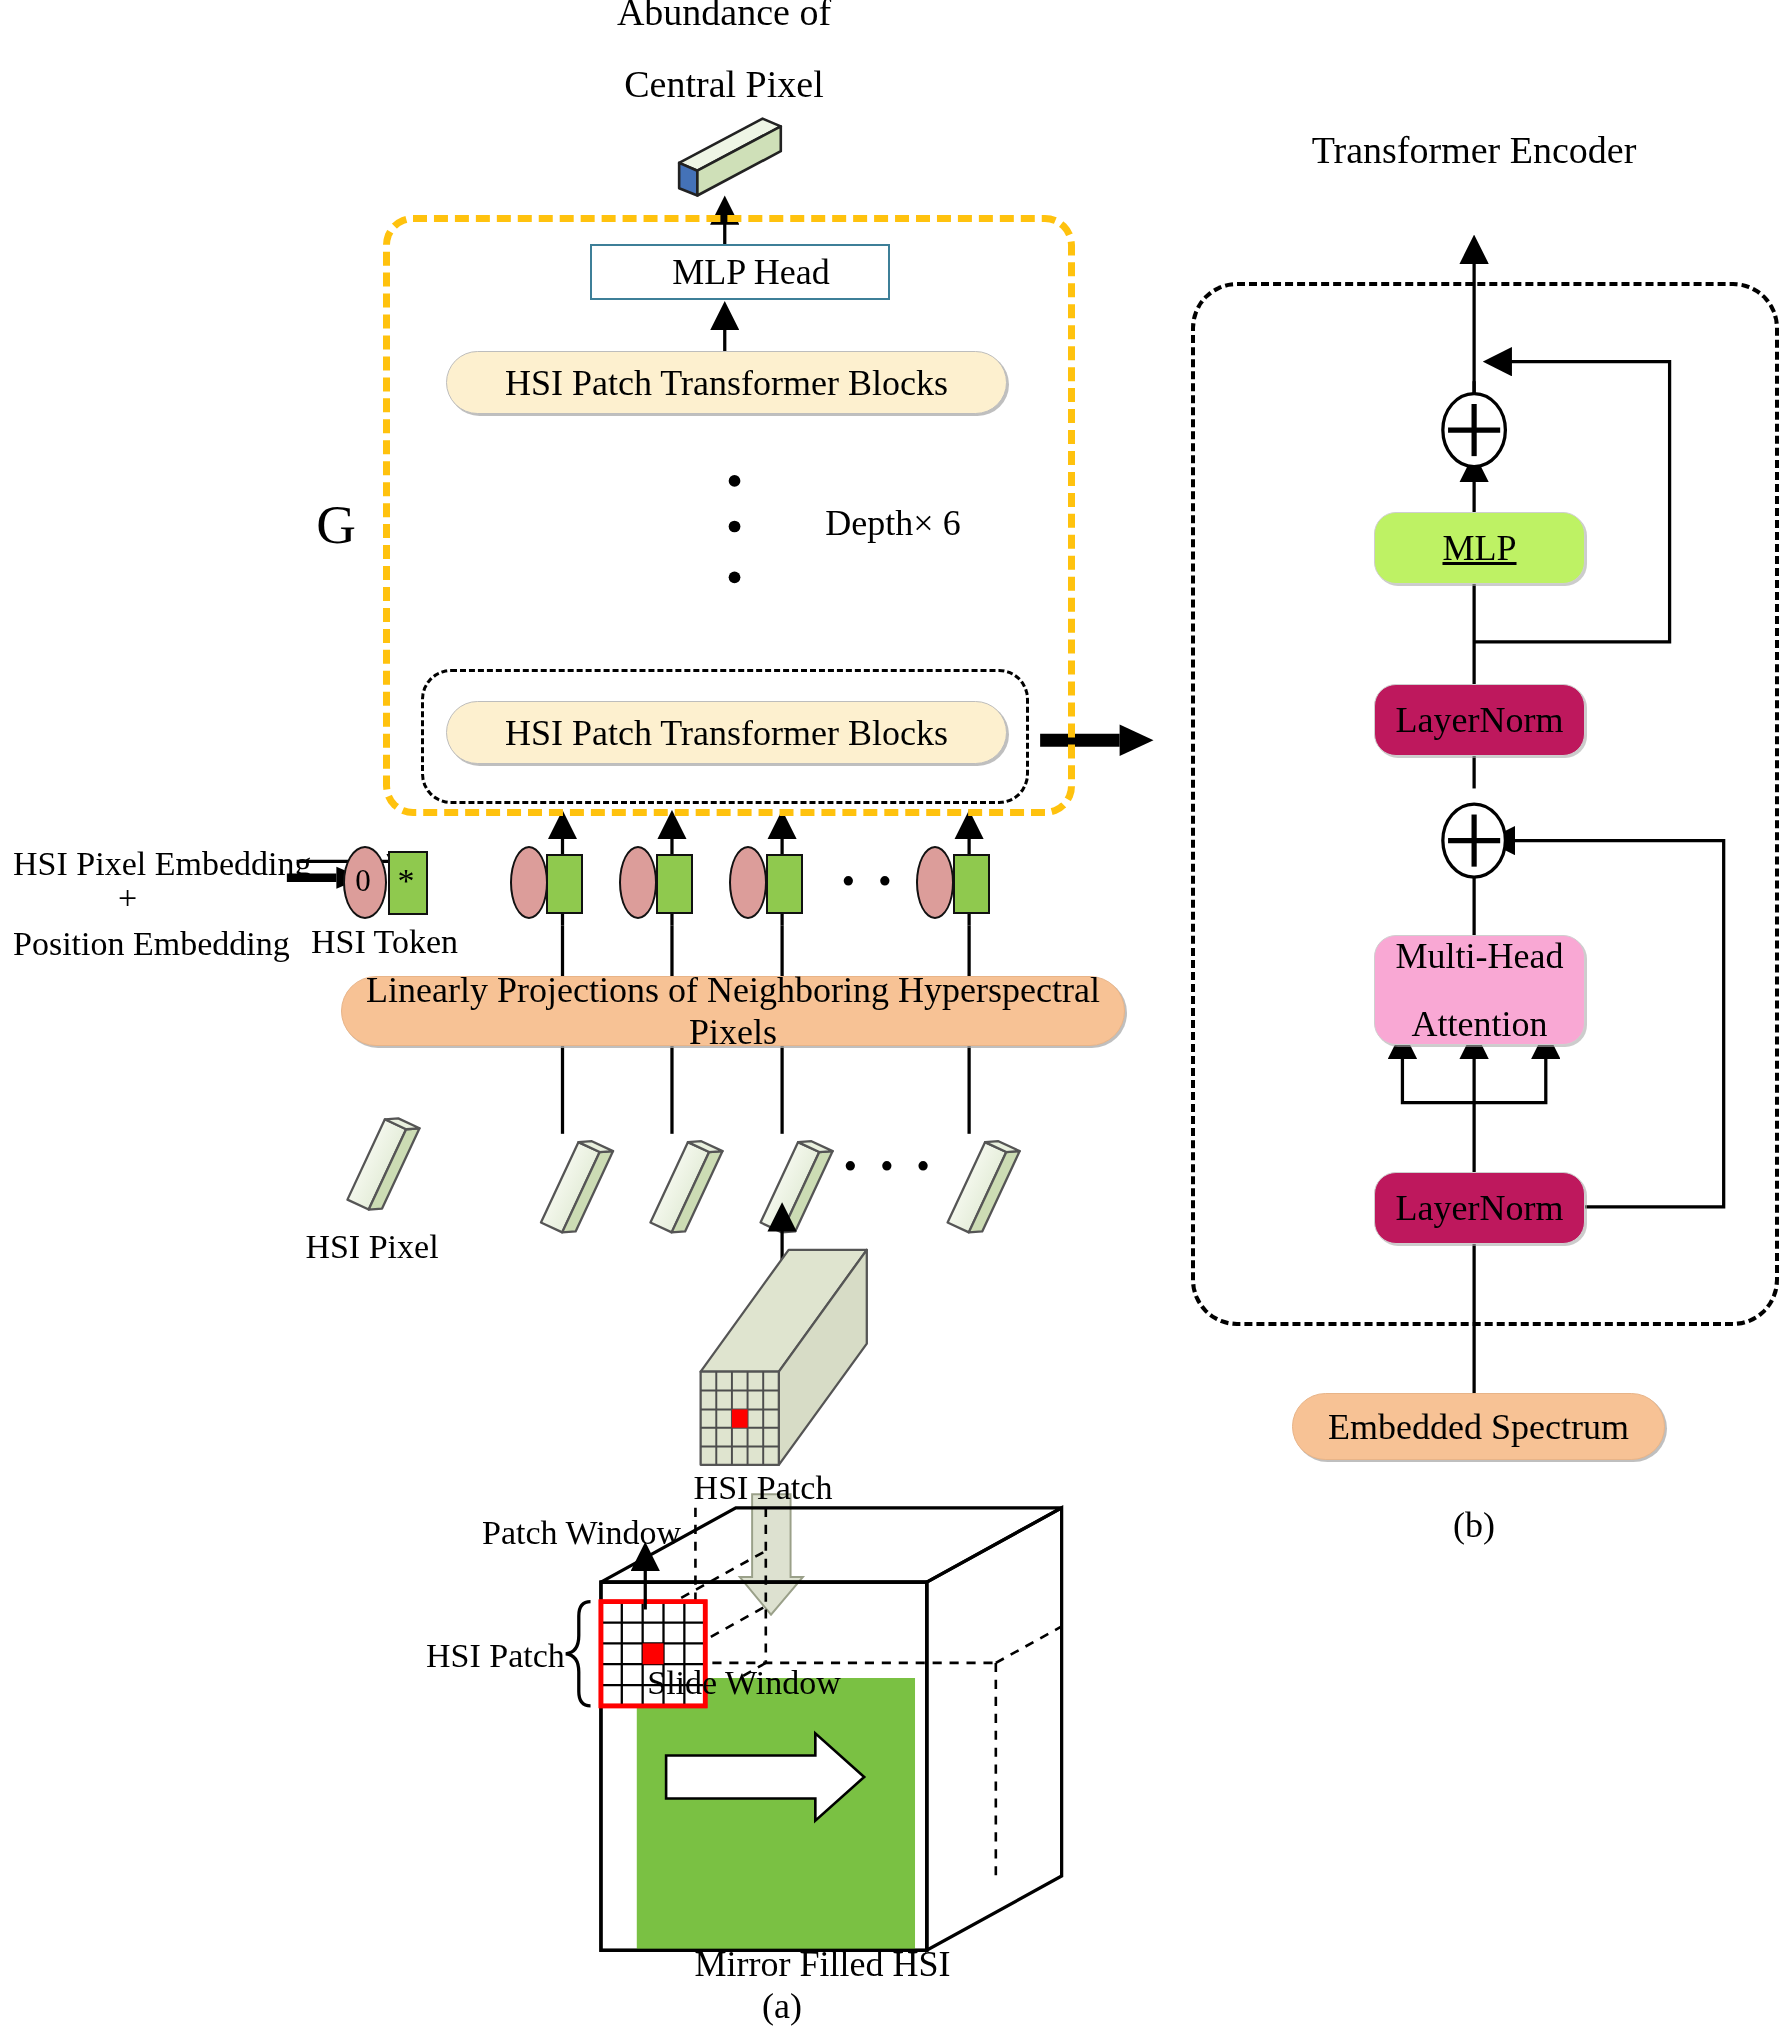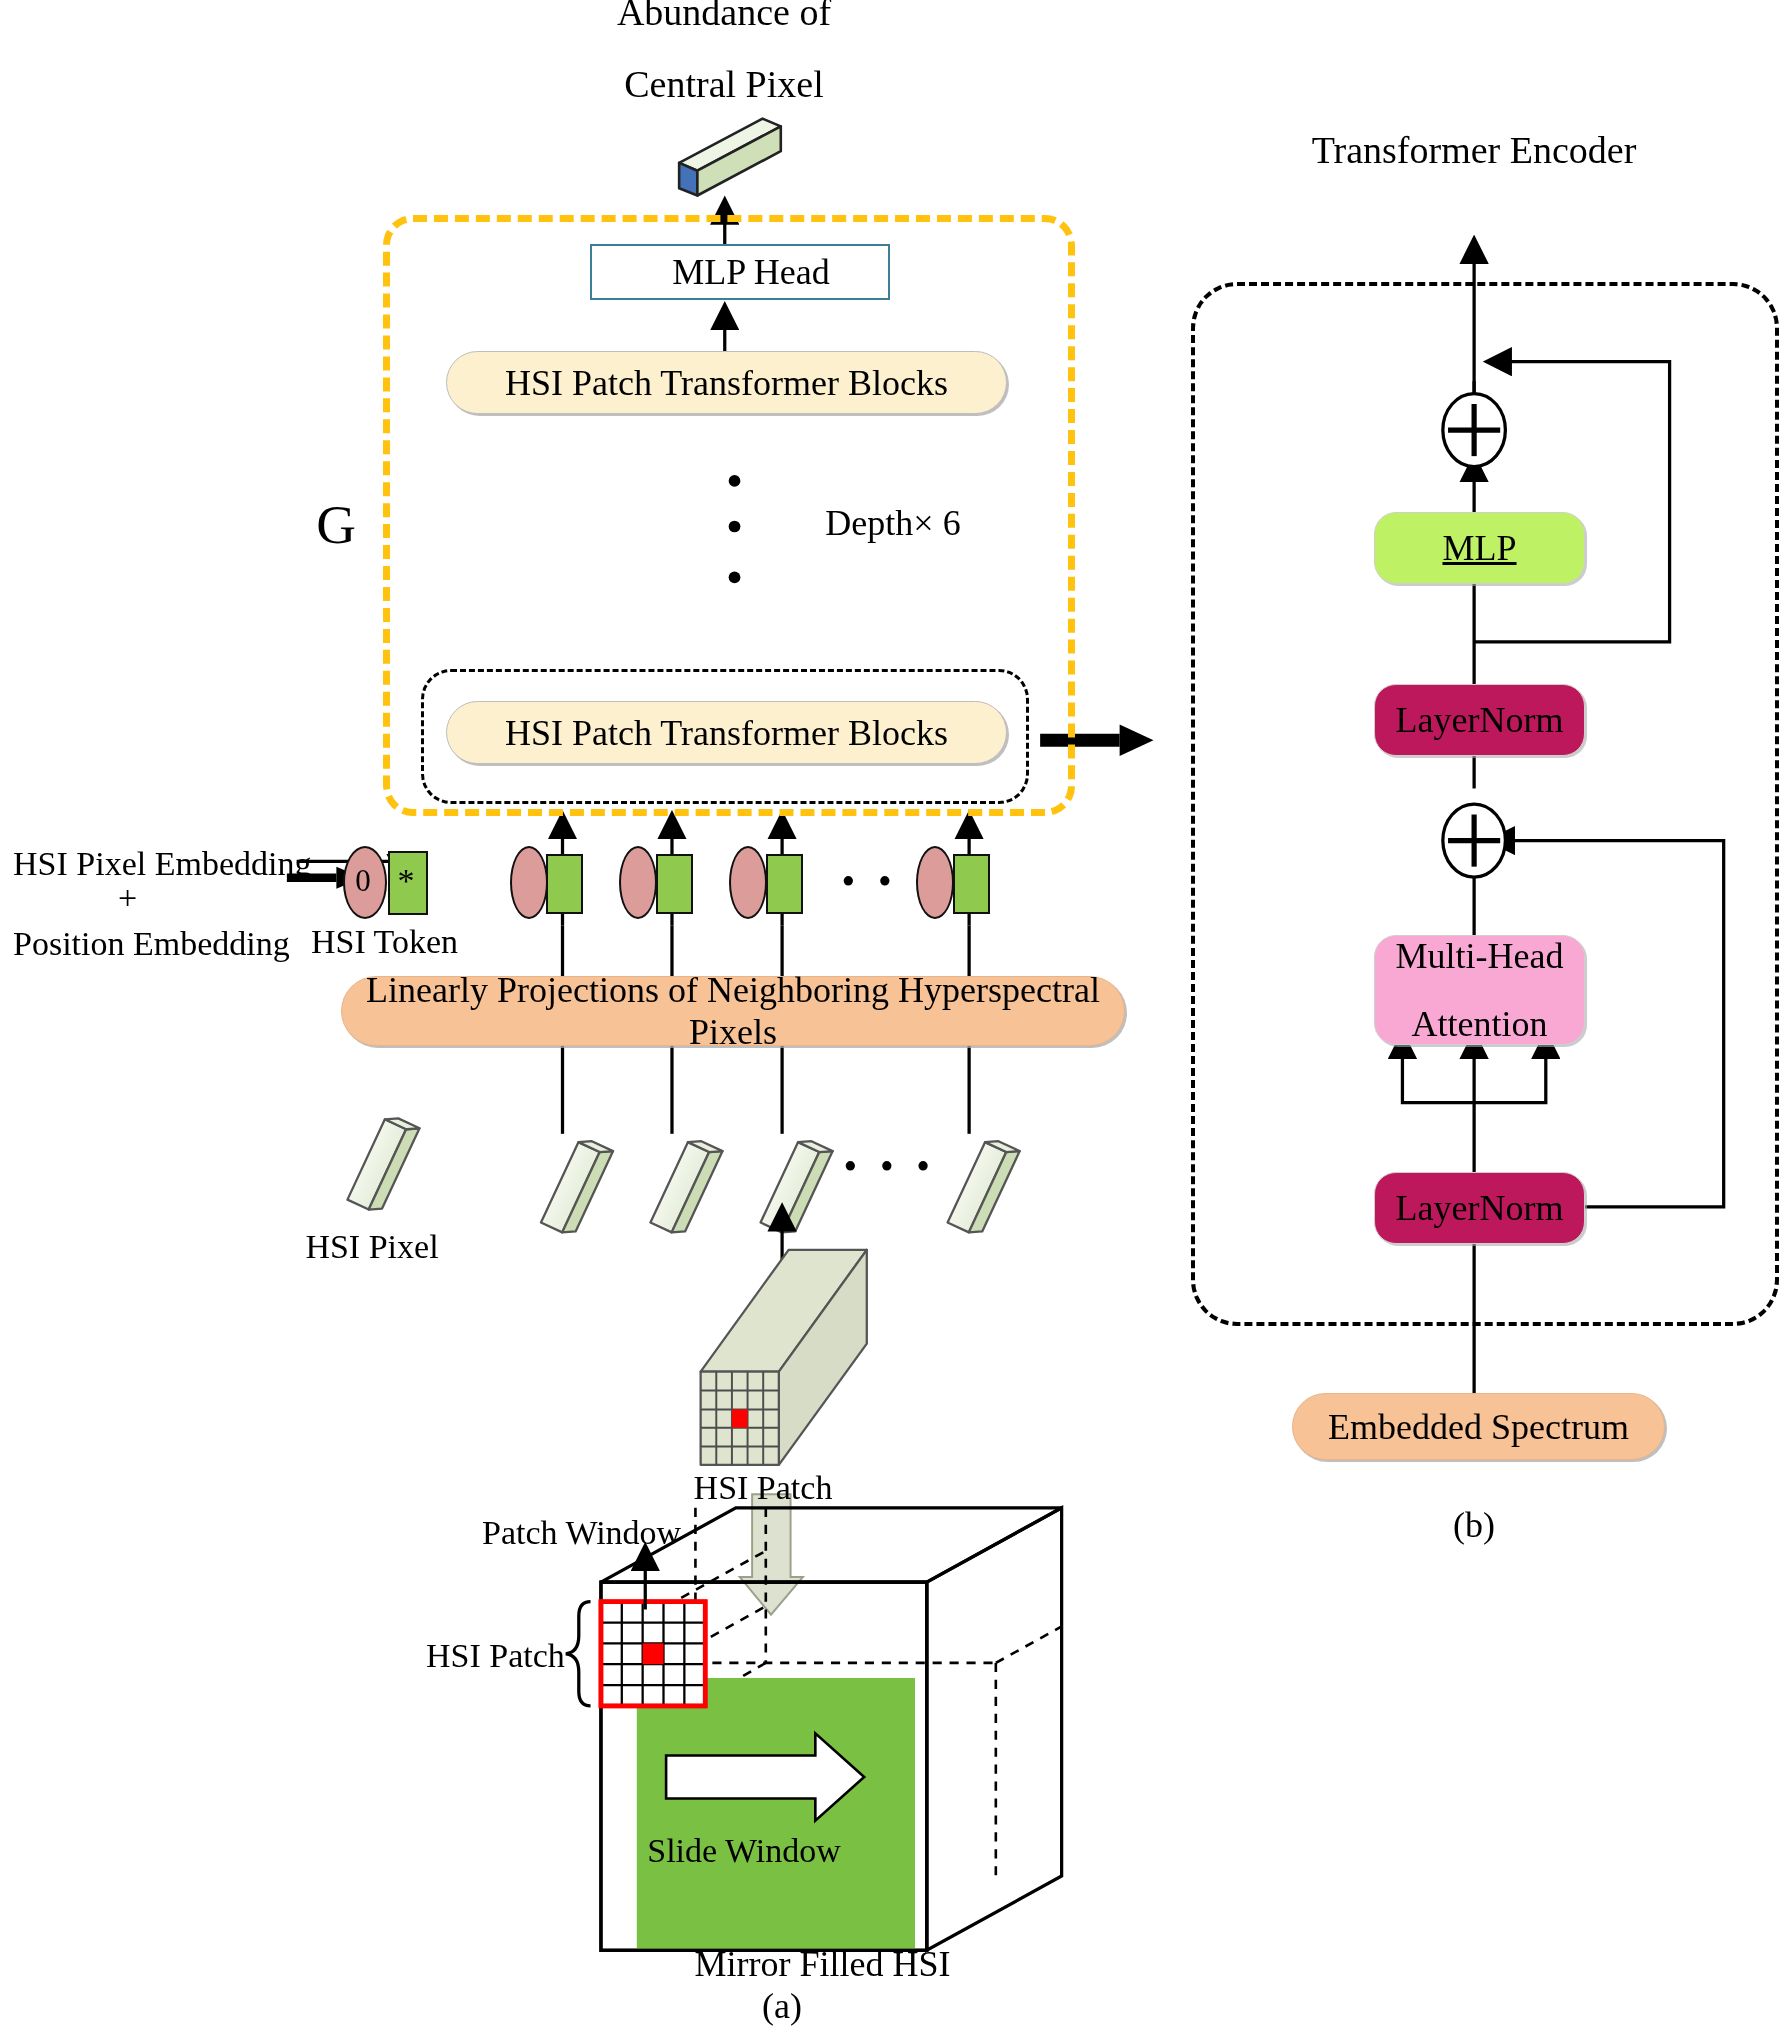--- a/index.html
+++ b/index.html
@@ -329,21 +329,21 @@
   </div>
 
   <div class="abs ctr lbl t-mid" style="left:274px;top:1219px;width:196px;height:36px;margin-top:10px;">HSI Pixel</div>
 
   <div class="abs ctr lbl dots" style="left:841px;top:1147px;width:98px;height:39px;">• • •</div>
 
   <div class="abs ctr lbl t-mid" style="left:665px;top:1470px;width:196px;height:36px;">HSI Patch</div>
 
   <div class="abs lbl t-mid" style="left:482px;top:1513px;width:222px;text-align:left;">Patch Window</div>
   <div class="abs lbl t-mid" style="left:426px;top:1636px;width:163px;text-align:left;">HSI Patch</div>
-  <div class="abs ctr lbl t-mid" style="left:667px;top:1826px;width:154px;height:50px;">Slide Window</div>
+  <div class="abs ctr lbl t-mid" style="left:667px;top:1658px;width:154px;height:50px;">Slide Window</div>
   <div class="abs ctr lbl t-cap" style="left:652px;top:1945px;width:261px;height:40px;margin-left:40px;">Mirror Filled HSI</div>
   <div class="abs ctr lbl t-cap" style="left:717px;top:1985px;width:130px;height:44px;">(a)</div>
 
   <div class="abs ctr lbl t-title" style="left:1298px;top:129px;width:352px;height:43px;">Transformer Encoder</div>
 
   <div class="abs dframe-b" style="left:1191px;top:282px;width:580px;height:1036px;"></div>
 
   <div class="abs ctr rbox rbox-blue t-big" style="left:1374px;top:512px;width:209px;height:70px;">
     <span>MLP</span>
   </div>

